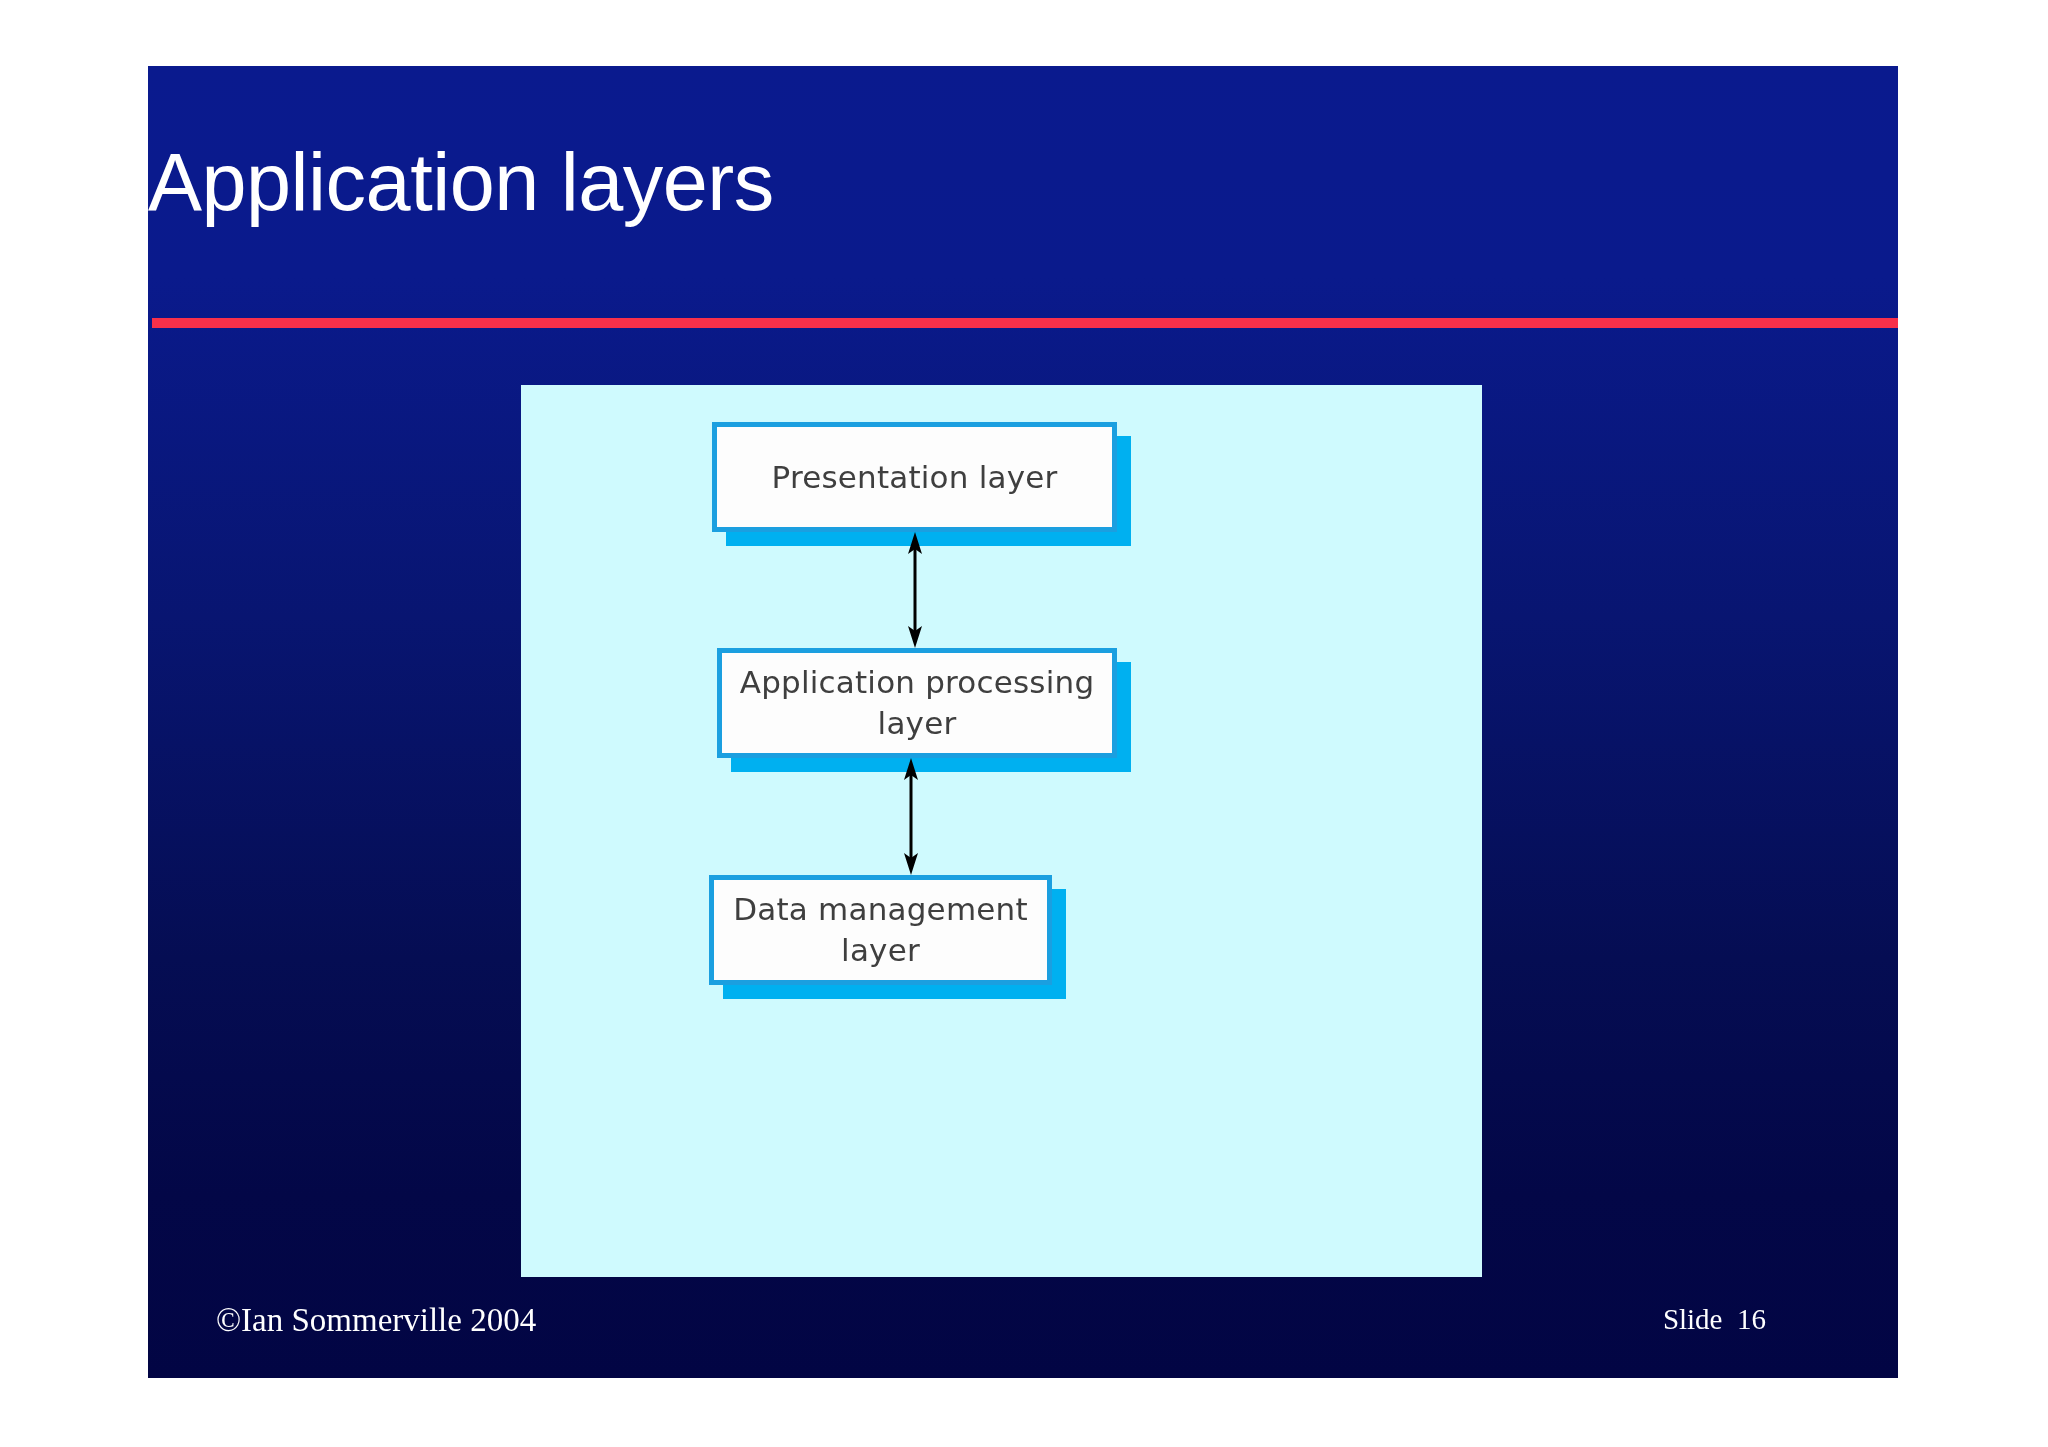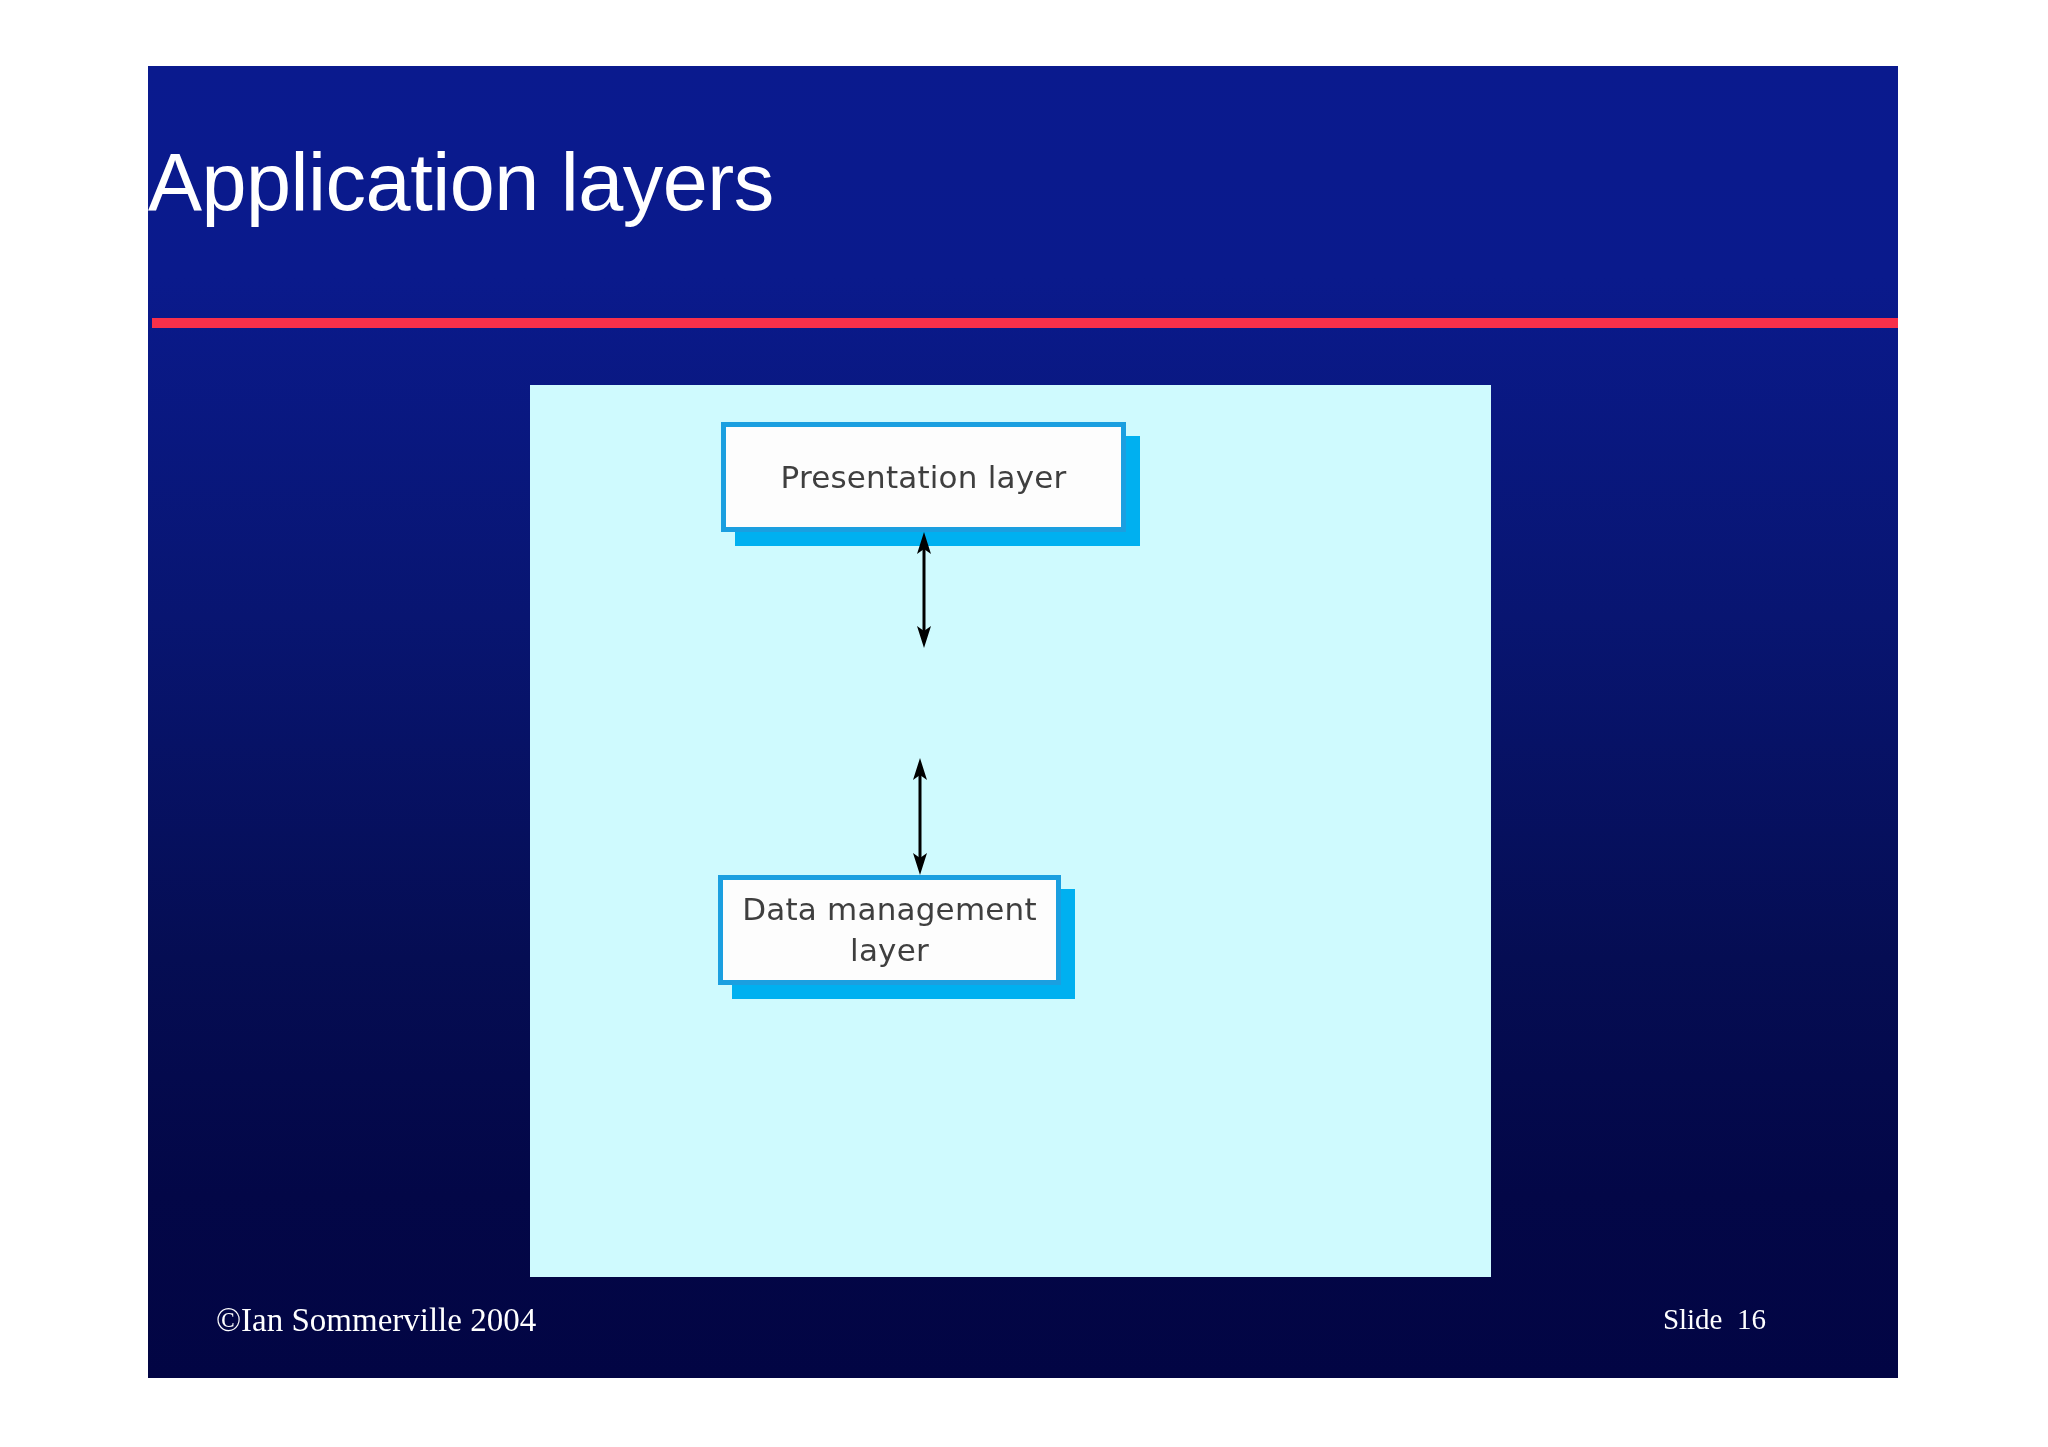--- a/index.html
+++ b/index.html
@@ -61,21 +61,21 @@
     left: 4px;
     top: 252px;
     width: 1746px;
     height: 10px;
     background: #f8304a;
   }
 
   
   .diagram-panel {
     position: absolute;
-    left: 382px;
+    left: 373px;
     top: 319px;
     width: 961px;
     height: 892px;
     background: #cffafe;
   }
 
   
   .layer-box {
     position: absolute;
     box-sizing: border-box;
@@ -189,20 +189,25 @@
       <div class="face"></div>
       <div class="label">Presentation layer</div>
     </div>
 
     <svg class="connector" style="left:378px; top:147px; width:32px; height:116px;" viewBox="0 0 32 116" xmlns="http://www.w3.org/2000/svg">
       <line x1="16" y1="10" x2="16" y2="106" stroke="#000000" stroke-width="3"></line>
       <polygon points="16,0 9,22 16,17 23,22" fill="#000000"></polygon>
       <polygon points="16,116 9,94 16,99 23,94" fill="#000000"></polygon>
     </svg>
 
+    <div class="layer-box" id="box-application">
+      <div class="shadow"></div>
+      <div class="face"></div>
+      <div class="label">Application processing layer</div>
+    </div>
 
     <svg class="connector" style="left:374px; top:373px; width:32px; height:117px;" viewBox="0 0 32 117" xmlns="http://www.w3.org/2000/svg">
       <line x1="16" y1="10" x2="16" y2="107" stroke="#000000" stroke-width="3"></line>
       <polygon points="16,0 9,22 16,17 23,22" fill="#000000"></polygon>
       <polygon points="16,117 9,95 16,100 23,95" fill="#000000"></polygon>
     </svg>
 
     <div class="layer-box" id="box-data">
       <div class="shadow"></div>
       <div class="face"></div>

